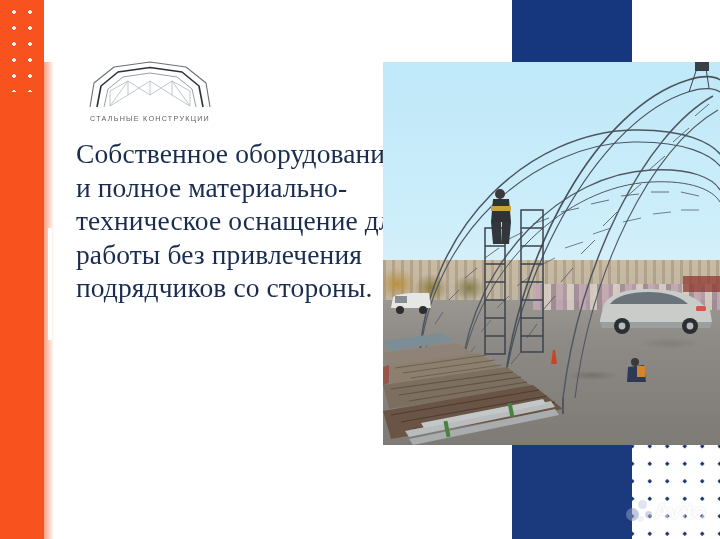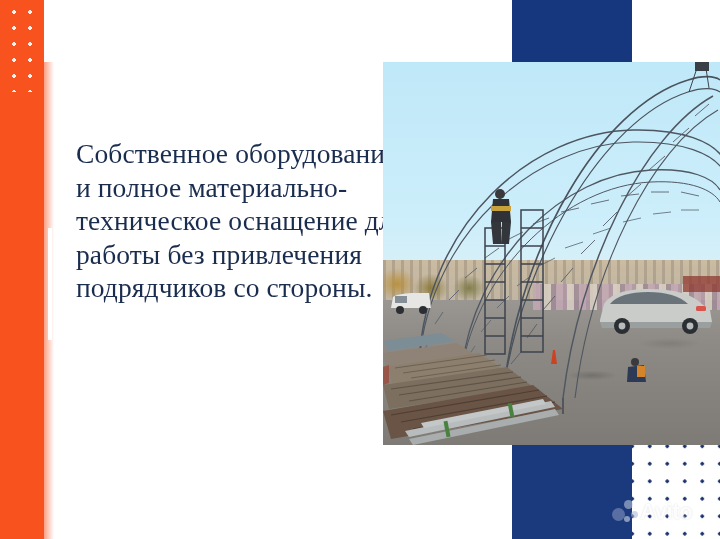--- a/index.html
+++ b/index.html
@@ -161,20 +161,21 @@
   }
 
   
   .avito {
     position: absolute;
     left: 612px; top: 497px;
     width: 108px; height: 30px;
     display: flex; align-items: center;
     opacity: .55;
     pointer-events: none;
+    justify-content: center;
   }
   .avito-mark {
     position: relative;
     width: 26px; height: 24px; flex: 0 0 26px;
   }
   .avito-mark i {
     position: absolute; display: block; border-radius: 50%;
     background: #ffffff;
   }
   .avito-mark i.c1 { width: 13px; height: 13px; left: 0;  top: 8px;  background:#8e9cc4; }
@@ -202,20 +203,36 @@
 <div id="slide">
 
   <div class="orange-bar">
     <div class="orange-dots"></div>
   </div>
   <div class="orange-soft-edge"></div>
   <div class="orange-accent-line"></div>
 
   <div class="white-gap-top"></div>
 
+  <div class="logo">
+    <svg viewBox="0 0 132 56">
+      <g fill="none" stroke="#6b7078" stroke-width="1.1" stroke-linejoin="round">
+        <path d="M6 50 L10 26 L30 10 L66 5 L102 10 L122 26 L126 50"></path>
+        <path d="M13 50 L17 29 L34 15 L66 10.5 L98 15 L115 29 L119 50" stroke="#2e3238" stroke-width="1.6"></path>
+        <path d="M20 50 L24 32 L39 20 L66 16 L93 20 L108 32 L112 50" stroke="#9aa0a8" stroke-width="1"></path>
+      </g>
+      <g fill="none" stroke="#b6bcc4" stroke-width=".85">
+        <path d="M26 49 L44 24 L66 38 L88 24 L106 49"></path>
+        <path d="M26 49 L44 38 L66 24 L88 38 L106 49"></path>
+        <path d="M44 24 L44 38 M66 24 L66 38 M88 24 L88 38"></path>
+        <path d="M26 49 L26 34 M106 49 L106 34 M26 34 L44 24 M106 34 L88 24"></path>
+      </g>
+    </svg>
+    <div class="logo-word">СТАЛЬНЫЕ КОНСТРУКЦИИ</div>
+  </div>
 
   <div class="headline">Собственное оборудование и полное материально-техническое оснащение для работы без привлечения подрядчиков со стороны.</div>
 
   <div class="photo">
     <div class="ph-sky"></div>
     <div class="ph-citystrip"></div>
     <div class="ph-trees"></div>
     <div class="ph-ground"></div>
     <div class="ph-stacks"></div>
     <div class="ph-redwall"></div>

